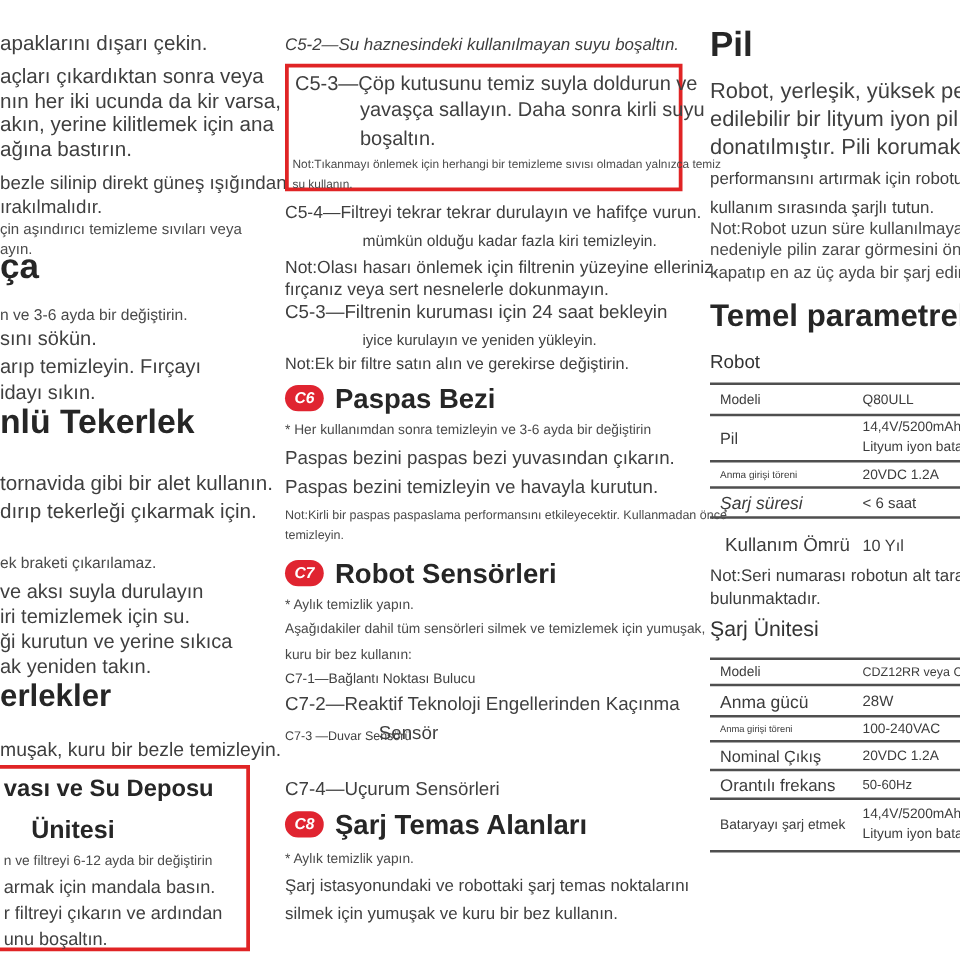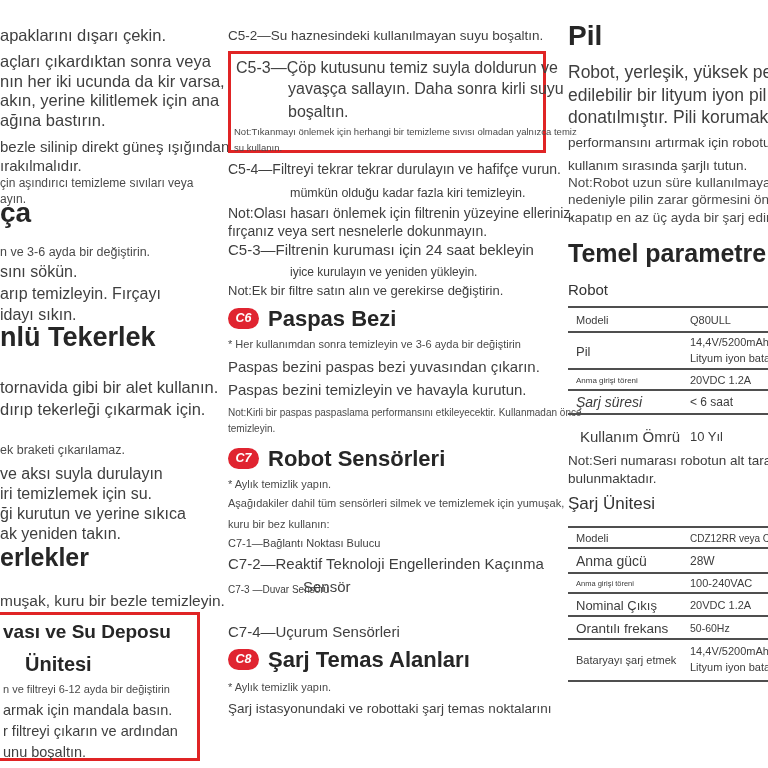--- a/index.html
+++ b/index.html
@@ -88,21 +88,21 @@
       <div class="abs hd" style="left:18px;top:6px;font-size:19px;">vası ve Su Deposu</div>
       <div class="abs hd" style="left:40px;top:38px;font-size:20px;">Ünitesi</div>
       <div class="abs note" style="left:18px;top:68px;font-size:11px;">n ve filtreyi 6-12 ayda bir değiştirin</div>
       <div class="abs" style="left:18px;top:87px;font-size:14.5px;">armak için mandala basın.</div>
       <div class="abs" style="left:18px;top:108px;font-size:14.5px;">r filtreyi çıkarın ve ardından</div>
       <div class="abs" style="left:18px;top:129px;font-size:14.5px;">unu boşaltın.</div>
     </div>
   </section>
 
   <section class="col" style="left:228px;width:322px;">
-    <div class="abs" style="top:28px;font-size:13.5px;">C5-2—Su haznesindeki kullanılmayan suyu boşaltın.</div>
+    <div class="abs" style="top:28px;font-size:13.5px;font-style:italic;">C5-2—Su haznesindeki kullanılmayan suyu boşaltın.</div>
 
     <div class="redbox" style="left:0;top:51px;width:318px;height:102px;">
       <div class="abs" style="left:5px;top:5px;font-size:16px;">C5-3—Çöp kutusunu temiz suyla doldurun ve</div>
       <div class="abs" style="left:57px;top:26px;font-size:16px;">yavaşça sallayın. Daha sonra kirli suyu</div>
       <div class="abs" style="left:57px;top:49px;font-size:16px;">boşaltın.</div>
       <div class="abs note" style="left:3px;top:72px;font-size:9.5px;text-align:center;">Not:Tıkanmayı önlemek için herhangi bir temizleme sıvısı olmadan yalnızca temiz</div>
       <div class="abs note" style="left:3px;top:88px;font-size:9.5px;">su kullanın.</div>
     </div>
 
     <div class="abs" style="top:161px;font-size:14px;">C5-4—Filtreyi tekrar tekrar durulayın ve hafifçe vurun.</div>
@@ -133,20 +133,21 @@
     <div class="abs" style="top:555px;font-size:15px;">C7-2—Reaktif Teknoloji Engellerinden Kaçınma</div>
     <div class="abs" style="left:75px;top:578px;font-size:15px;">Sensör</div>
     <div class="abs" style="top:584px;font-size:10px;">C7-3 —Duvar Sensörü</div>
     <div class="abs" style="top:623px;font-size:15px;">C7-4—Uçurum Sensörleri</div>
 
     <div class="sechead" style="top:647px;">
       <span class="badge">C8</span><span class="ttl">Şarj Temas Alanları</span>
     </div>
     <div class="abs note" style="top:681px;font-size:11px;">* Aylık temizlik yapın.</div>
     <div class="abs" style="top:701px;font-size:13.5px;">Şarj istasyonundaki ve robottaki şarj temas noktalarını</div>
+    <div class="abs" style="top:723px;font-size:13.5px;">silmek için yumuşak ve kuru bir bez kullanın.</div>
   </section>
 
   <section class="col" style="left:568px;width:200px;">
     <div class="abs hd" style="top:20px;font-size:28px;">Pil</div>
 
     <div class="abs" style="top:61px;font-size:17.5px;line-height:22.5px;">
       <div>Robot, yerleşik, yüksek perform</div>
       <div>edilebilir bir lityum iyon pil tak</div>
       <div>donatılmıştır. Pili korumak için</div>
     </div>

